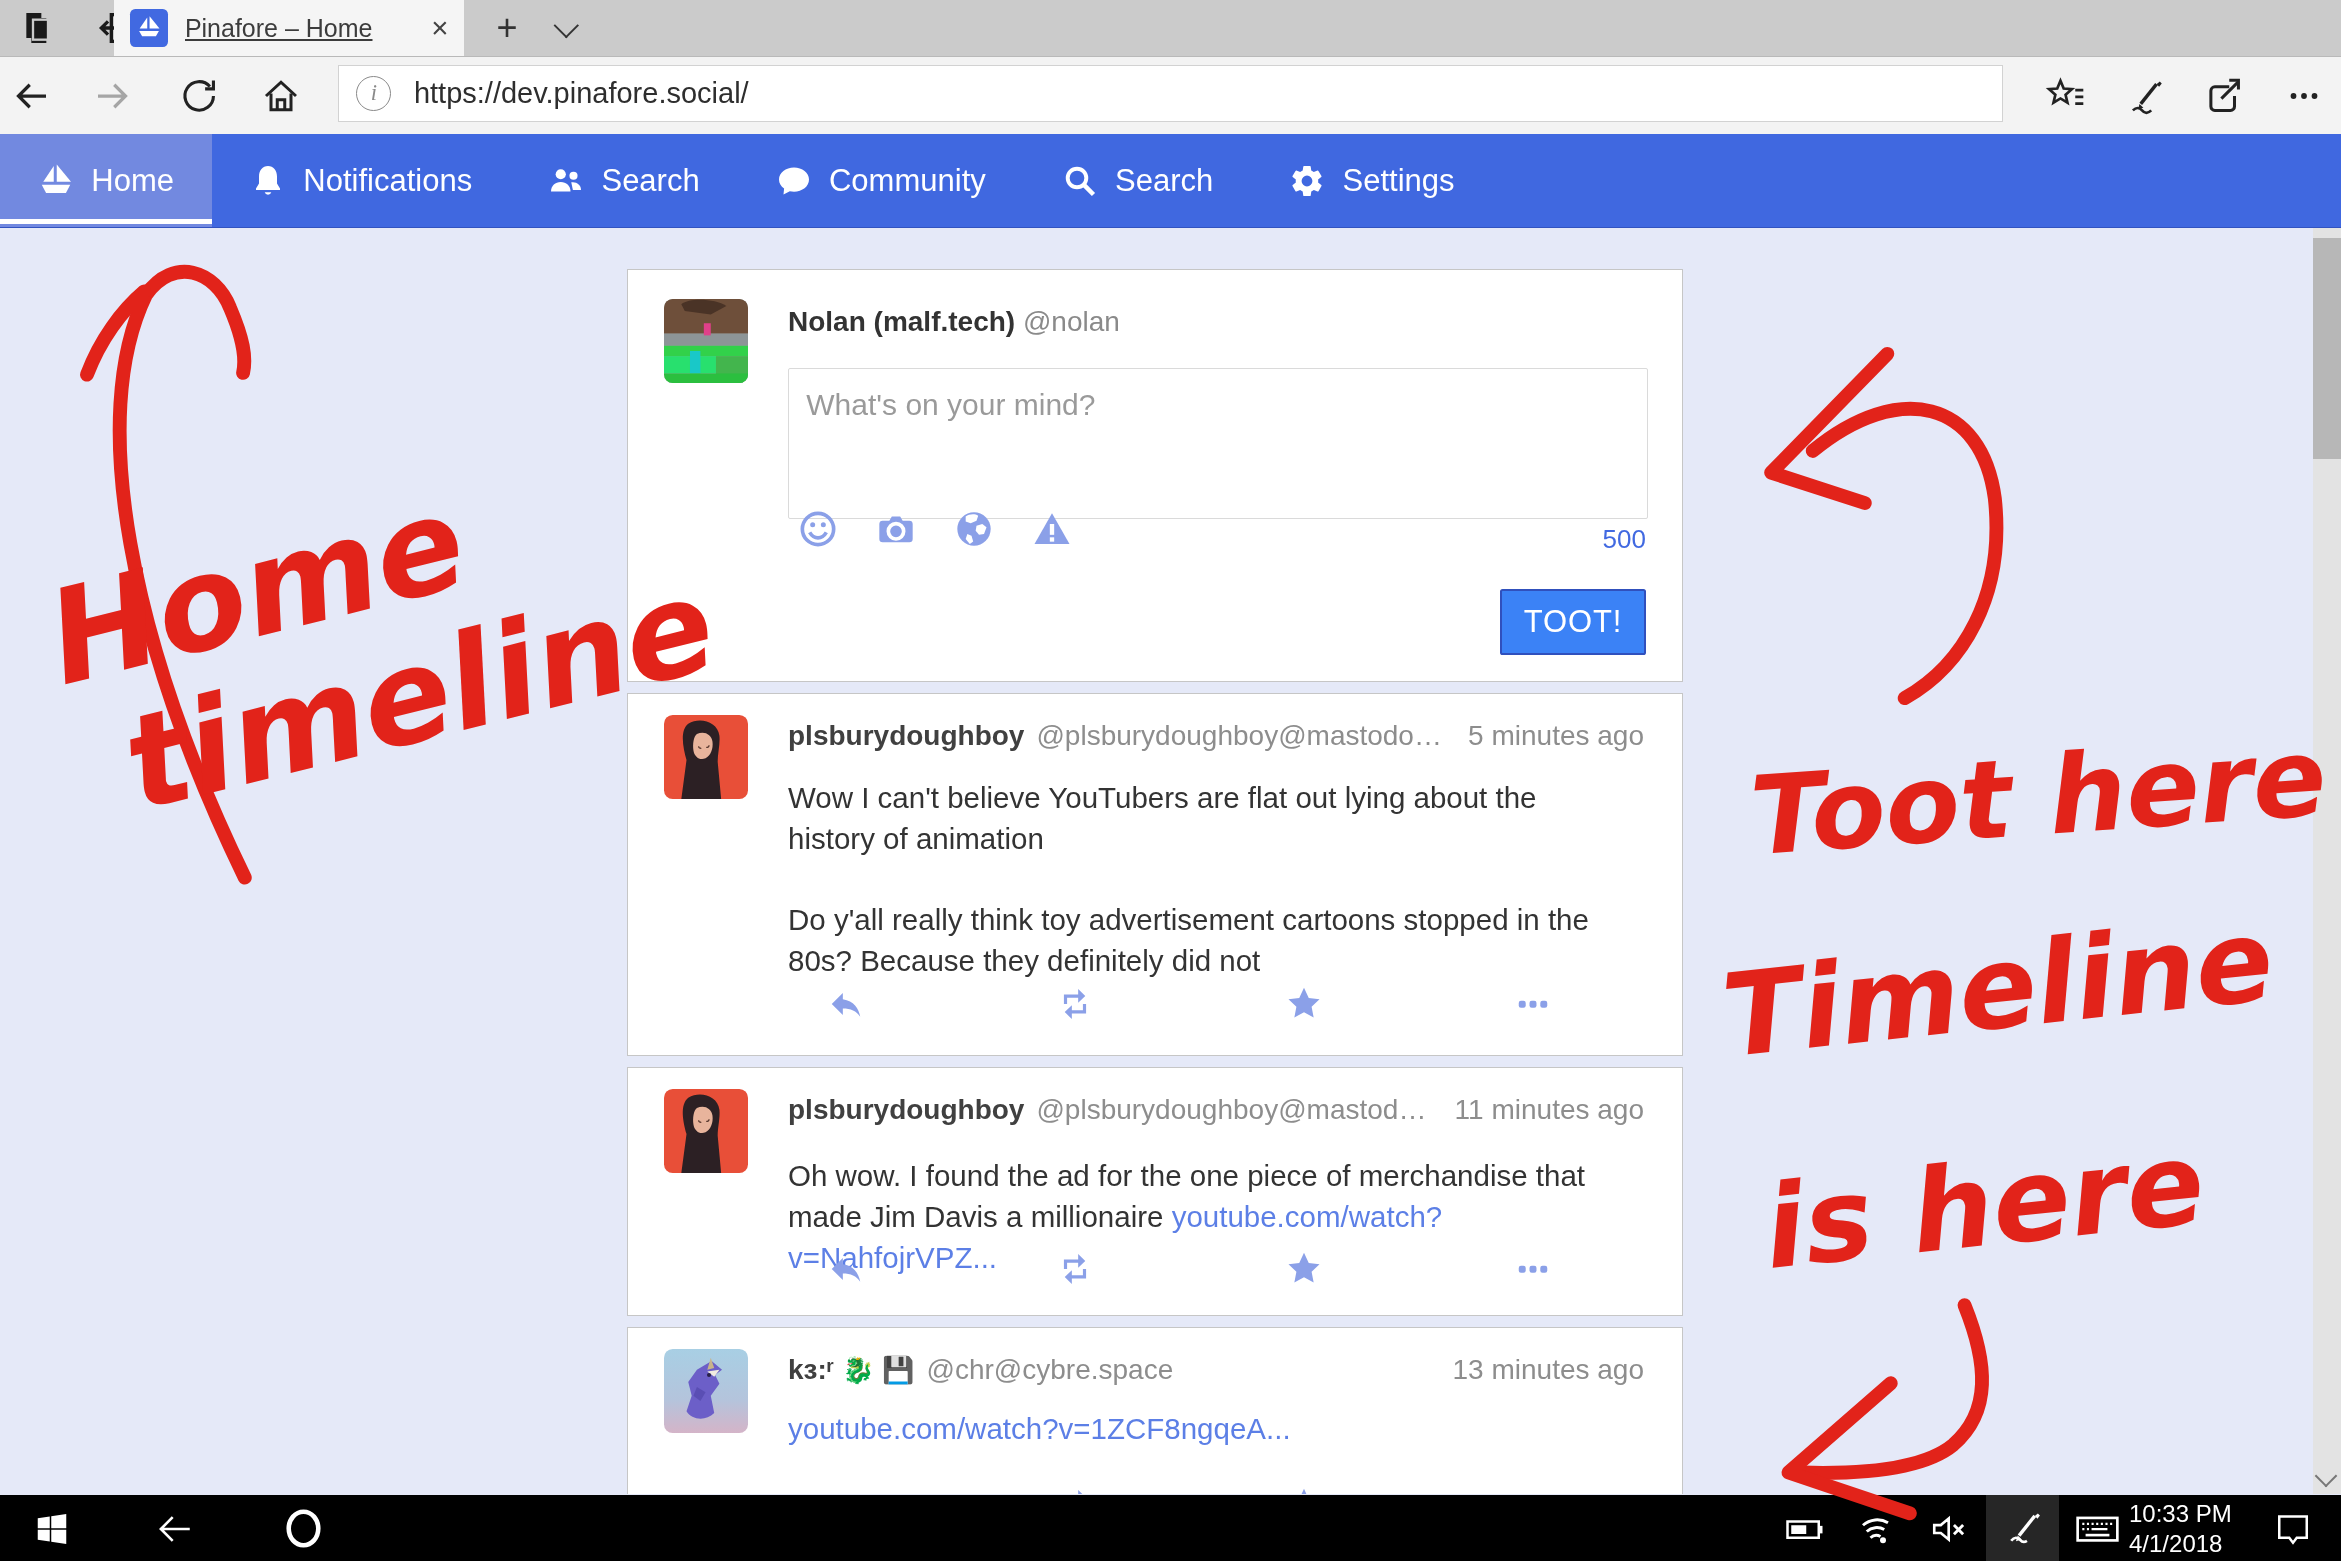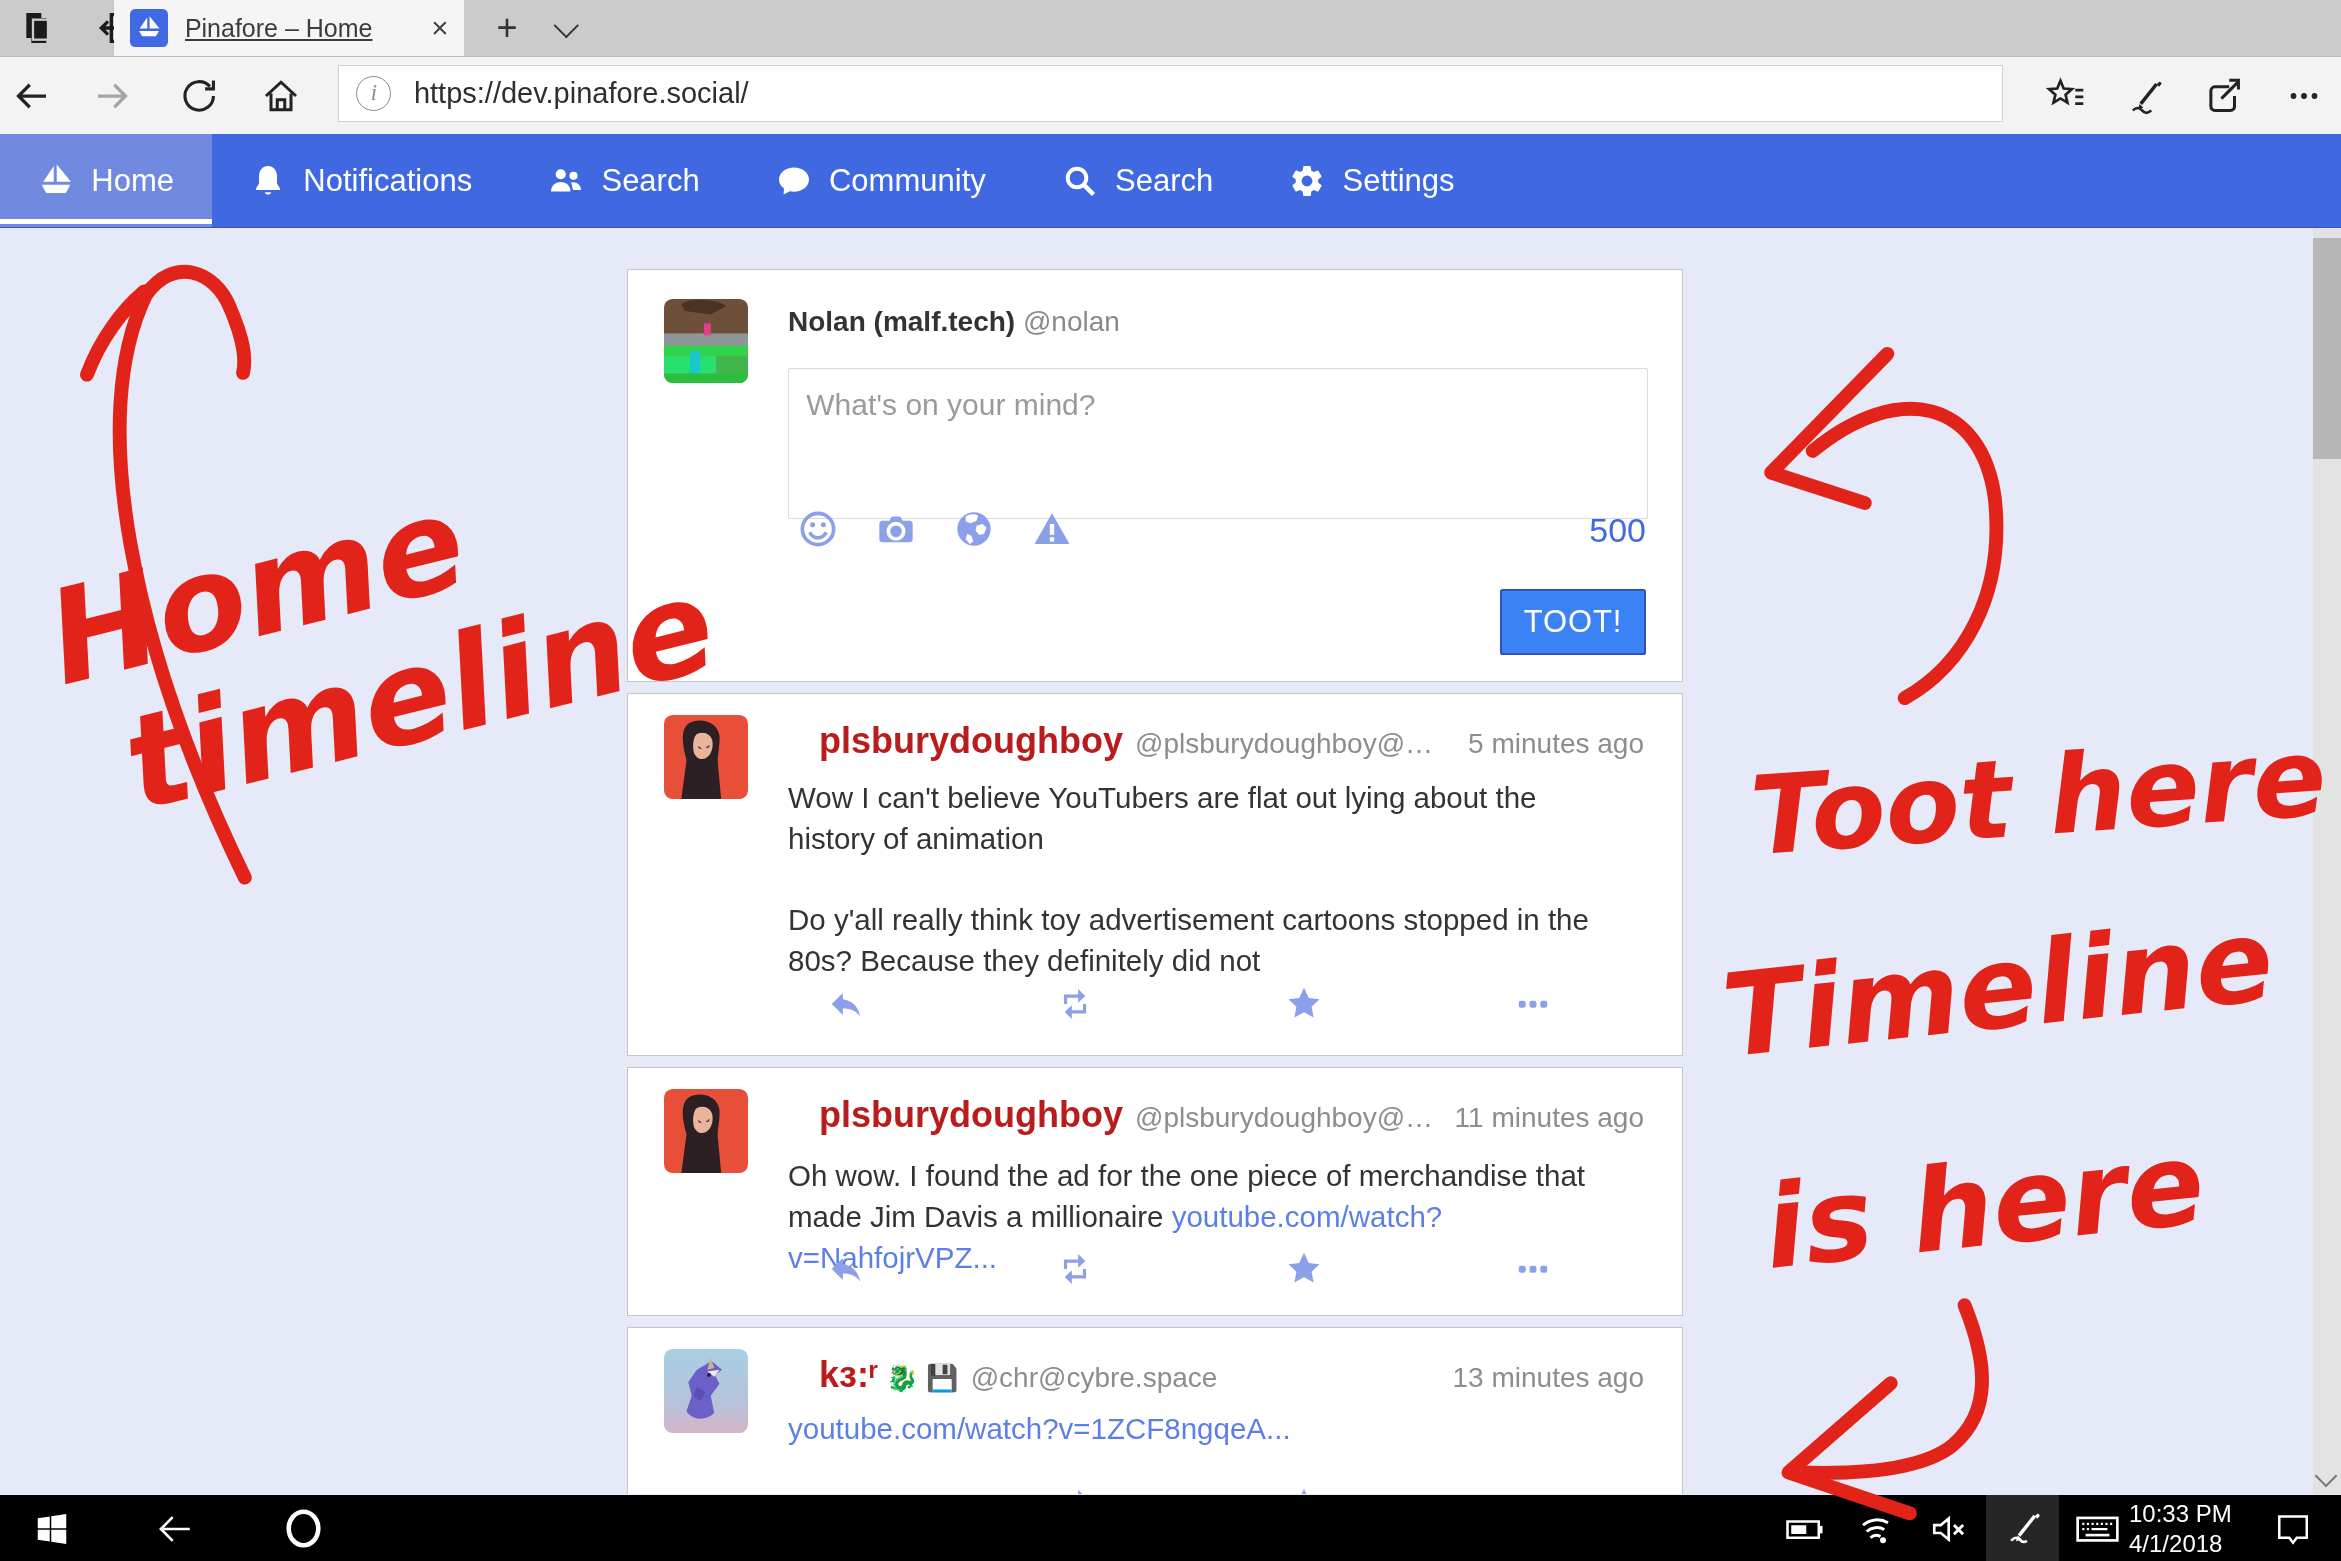--- a/index.html
+++ b/index.html
@@ -42,26 +42,26 @@
   
   .compose{top:41px;height:413px;}
   .compose .avatar{top:29px;}
   .compose-name{position:absolute;left:160px;top:36px;font-size:28px;}
   .compose-name b{color:#333;}
   .compose-name .hdl{color:#8a8a8a;font-weight:400;}
   .compose-ta{position:absolute;left:160px;top:98px;width:860px;height:151px;border:1.7px solid #dadada;border-radius:2px;box-sizing:border-box;font-family:"Liberation Sans",sans-serif;font-size:30px;color:#333;padding:19px 17.3px;resize:none;outline:none;}
   .compose-ta::placeholder{color:#9a9a9a;}
   .compose-icons{position:absolute;left:170px;top:239px;display:flex;gap:38px;}
   .cmp-ic{width:40px;height:40px;}
-  .char-count{position:absolute;right:36px;top:241px;font-size:34px;color:#4169e1;}
+  .char-count{position:absolute;right:36px;top:254px;font-size:26px;color:#4169e1;}
   .toot-btn{position:absolute;right:36px;top:319px;width:146px;height:66px;background:#3b82f6;border:2.6px solid #3050bd;border-radius:2.6px;color:#fff;font-size:31px;font-family:"Liberation Sans",sans-serif;letter-spacing:0.9px;}
 
   
   .post-header{position:absolute;left:160px;right:38px;top:26px;display:flex;align-items:baseline;}
-  .p-name{font-size:36px;font-weight:700;color:#b91c1c;white-space:nowrap;flex-shrink:0;margin-left:31px;}
+  .p-name{font-size:28px;font-weight:700;color:#404040;white-space:nowrap;flex-shrink:0;}
   .p-emoji{font-size:26px;margin-left:8.7px;flex-shrink:0;}
   .p-handle{font-size:28px;color:#8d8d8d;margin-left:12px;overflow:hidden;text-overflow:ellipsis;white-space:nowrap;flex:1;}
   .p-time{font-size:28px;color:#8d8d8d;margin-left:15.6px;white-space:nowrap;flex-shrink:0;}
   .post .avatar{top:21px;}
   .post-body{position:absolute;left:160px;right:52px;font-size:29.5px;color:#333;line-height:41px;}
   .post-body p{margin:0 0 40px 0;}
   .post-body p:last-child{margin-bottom:0;}
   .plink{color:#5c7fe6;text-decoration:none;}
   .action-bar{position:absolute;left:104px;right:35px;display:flex;justify-content:space-around;align-items:center;}
   .act-ic{width:38px;height:38px;}

